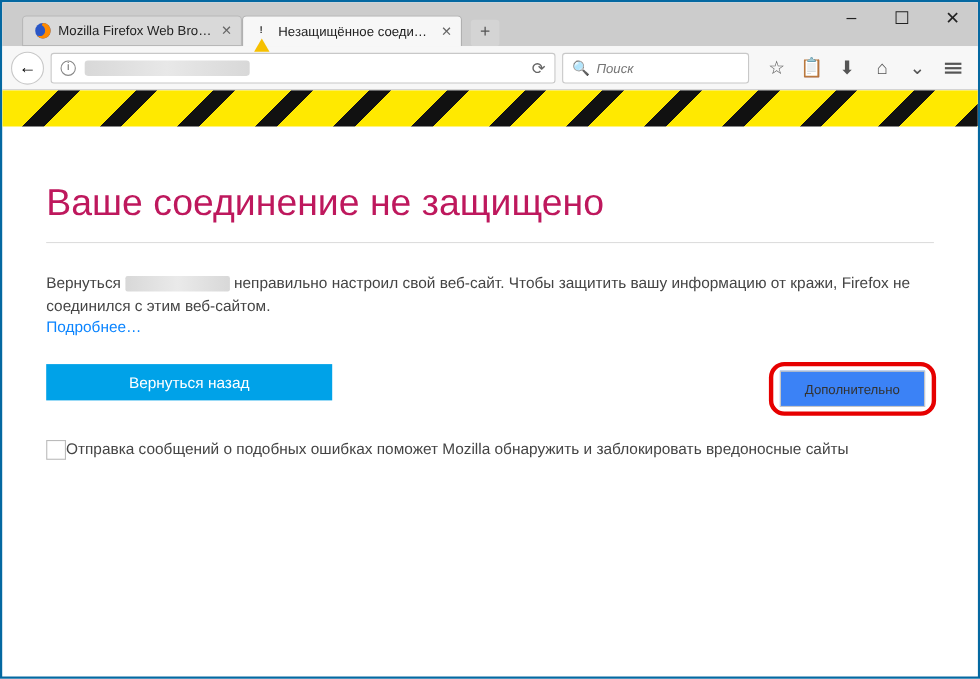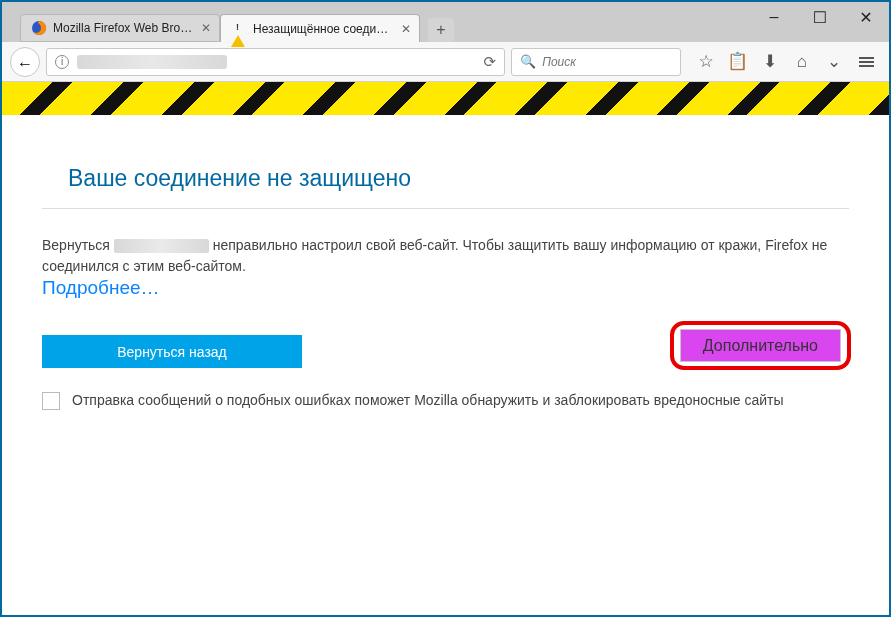--- a/index.html
+++ b/index.html
@@ -69,42 +69,42 @@
   }
   .hamburger span { display:block; width:15px; height:2px; background:#555; margin:2px 0; }
 
   
   .content { flex: 1; overflow: auto; }
   .hazard {
     height: 33px;
     background: repeating-linear-gradient(135deg, #ffe900 0 36px, #111 36px 50px);
   }
   .errorpage { padding: 50px 40px 0 40px; color: #333; }
-  .errorpage h1 { font-size: 23px; font-weight: 300; color: #0369a1; margin-bottom: 16px; margin-left: 26px; }
+  .errorpage h1 { font-size: 34px; font-weight: 300; color: #be185d; margin-bottom: 16px; }
   .divider { border: none; border-top: 1px solid #ddd; margin-bottom: 26px; }
   .desc { font-size: 14px; line-height: 1.5; color: #444; }
   .redacted {
     display: inline-block; vertical-align: middle; width: 95px; height: 14px; border-radius: 2px;
     background: linear-gradient(90deg,#d8d8d8,#eaeaea,#d8d8d8);
   }
-  .learnmore { display: inline-block; color: #0a84ff; font-size: 19px; text-decoration: none; }
-  .btnrow { display: flex; align-items: flex-end; margin-top: 24px; }
+  .learnmore { display: inline-block; color: #0a84ff; font-size: 14px; text-decoration: none; }
+  .btnrow { display: flex; align-items: flex-start; margin-top: 24px; }
   .btn-primary {
     width: 260px; height: 33px; background: #00a2e8; color: #fff; border: none;
     font-size: 14px; cursor: pointer;
   }
   .btn-secondary {
-    margin-left: auto; height: 33px; padding: 0 22px; background: #d946ef; border: 1px solid #c6c6c6;
-    font-size: 16px; color: #333; cursor: pointer;
+    margin-left: auto; height: 33px; padding: 0 22px; background: #3b82f6; border: 1px solid #c6c6c6;
+    font-size: 12px; color: #333; cursor: pointer;
   }
   .highlight-ring {
     position: absolute; border: 4px solid #e60000; border-radius: 14px; pointer-events: none;
   }
   .advanced-wrap { position: relative; display: inline-block; margin-left: auto; padding: 6px 8px; }
-  .checkrow { display: flex; align-items: flex-start; gap: 12px; margin-top: 22px; font-size: 14px; color: #444; line-height: 1.45; }
+  .checkrow { display: flex; align-items: flex-start; margin-top: 22px; font-size: 14px; color: #444; line-height: 1.45; }
   .checkrow .box { width: 18px; height: 18px; border: 1px solid #bbb; flex: none; margin-top: 2px; background:#fff; }
 </style>
 </head>
 <body>
 
 <div class="titlebar">
   <div class="tabs">
 
     <div class="tab inactive">
       <span class="favicon ff-favicon">

